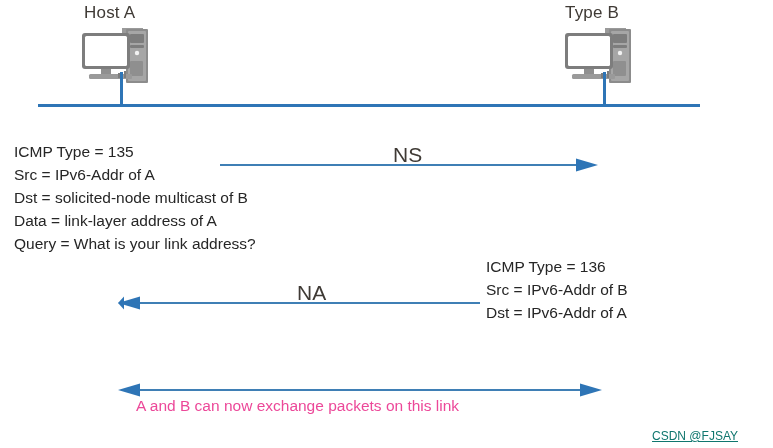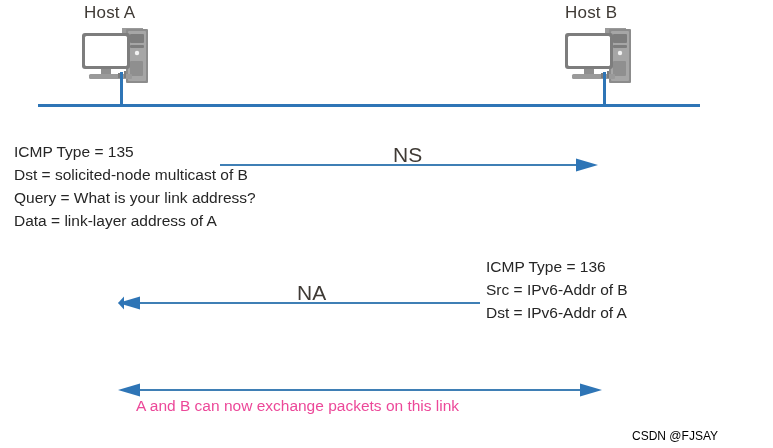--- a/index.html
+++ b/index.html
@@ -94,25 +94,26 @@
     top: 393px;
     width: 430px;
     font-size: 15.5px;
     line-height: 25px;
     color: #ec4899;
   }
 
   
   #watermark {
     position: absolute;
-    right: 20px;
+    right: 0;
     bottom: 5px;
     font-size: 12px;
-    color: #000000;
-    white-space: nowrap;
+    color: #0f766e;
+    white-space: nowrap;
+    text-decoration: underline;
   }
 </style>
 </head>
 <body>
 
 <div id="diagram">
 
   <div class="host-label" id="host-a-label">Host A</div>
 
   <div class="computer-icon" id="host-a-icon">
@@ -134,21 +135,21 @@
 
       <rect x="30" y="47" width="22" height="5" rx="1" fill="#9a9a9a"></rect>
       <rect x="38" y="46" width="2" height="5" fill="#7d7d7d"></rect>
       <rect x="41" y="45" width="2" height="6" fill="#7d7d7d"></rect>
       <rect x="44" y="44" width="2" height="7" fill="#7d7d7d"></rect>
     </svg>
   </div>
 
   <div class="drop-line" id="drop-a"></div>
 
-  <div class="host-label" id="host-b-label">Host B</div>
+  <div class="host-label" id="host-b-label">Type B</div>
 
   <div class="computer-icon" id="host-b-icon">
     <svg width="74" height="62" viewBox="0 0 74 62" xmlns="http://www.w3.org/2000/svg">
       <rect x="42" y="1" width="21" height="7" fill="#9a9a9a"></rect>
       <rect x="46" y="2" width="22" height="54" rx="1" fill="#8c8c8c"></rect>
       <rect x="48" y="4" width="18" height="50" rx="1" fill="#a6a6a6"></rect>
       <rect x="50" y="7" width="14" height="9" rx="1" fill="#7d7d7d"></rect>
       <rect x="50" y="18" width="14" height="3" rx="1" fill="#7d7d7d"></rect>
       <circle cx="57" cy="26" r="2.2" fill="#f2f2f2"></circle>
       <rect x="50" y="34" width="13" height="15" rx="1" fill="#8f8f8f"></rect>
@@ -162,23 +163,24 @@
       <rect x="44" y="44" width="2" height="7" fill="#7d7d7d"></rect>
     </svg>
   </div>
 
   <div class="drop-line" id="drop-b"></div>
 
   <div class="bus-line" id="bus-main"></div>
 
   <div class="msg-block" id="msg-ns">
     <span class="msg-line">ICMP Type = 135</span>
+    <span class="msg-line">Src = IPv6-Addr of A</span>
     <span class="msg-line">Dst = solicited-node multicast of B</span>
+    <span class="msg-line">Data = link-layer address of A</span>
     <span class="msg-line">Query = What is your link address?</span>
-    <span class="msg-line">Data = link-layer address of A</span>
   </div>
 
   <div class="arrow" id="arrow-ns">
     <svg width="378" height="14" viewBox="0 0 378 14" preserveAspectRatio="none" xmlns="http://www.w3.org/2000/svg">
       <line x1="0" y1="7" x2="358" y2="7" stroke="#3f7fb5" stroke-width="2"></line>
       <polygon points="356,0.5 378,7 356,13.5" fill="#2e75b6"></polygon>
     </svg>
   </div>
   <div class="arrow-label" id="label-ns">NS</div>
 

